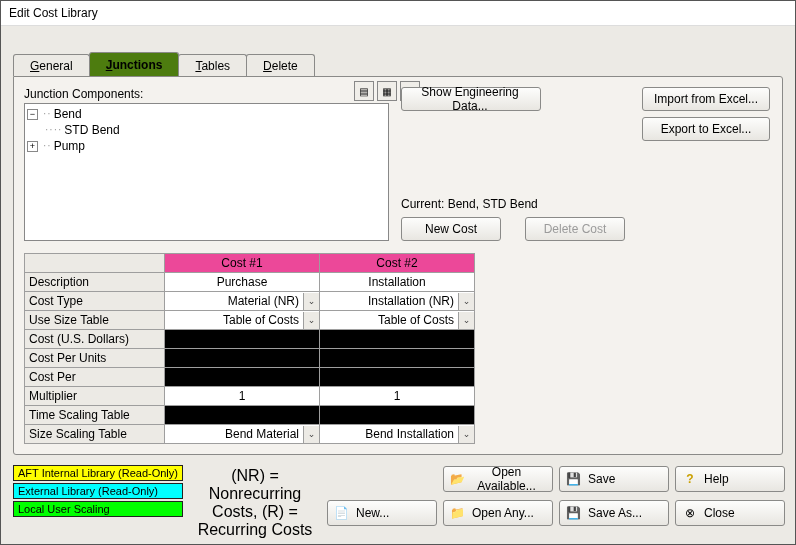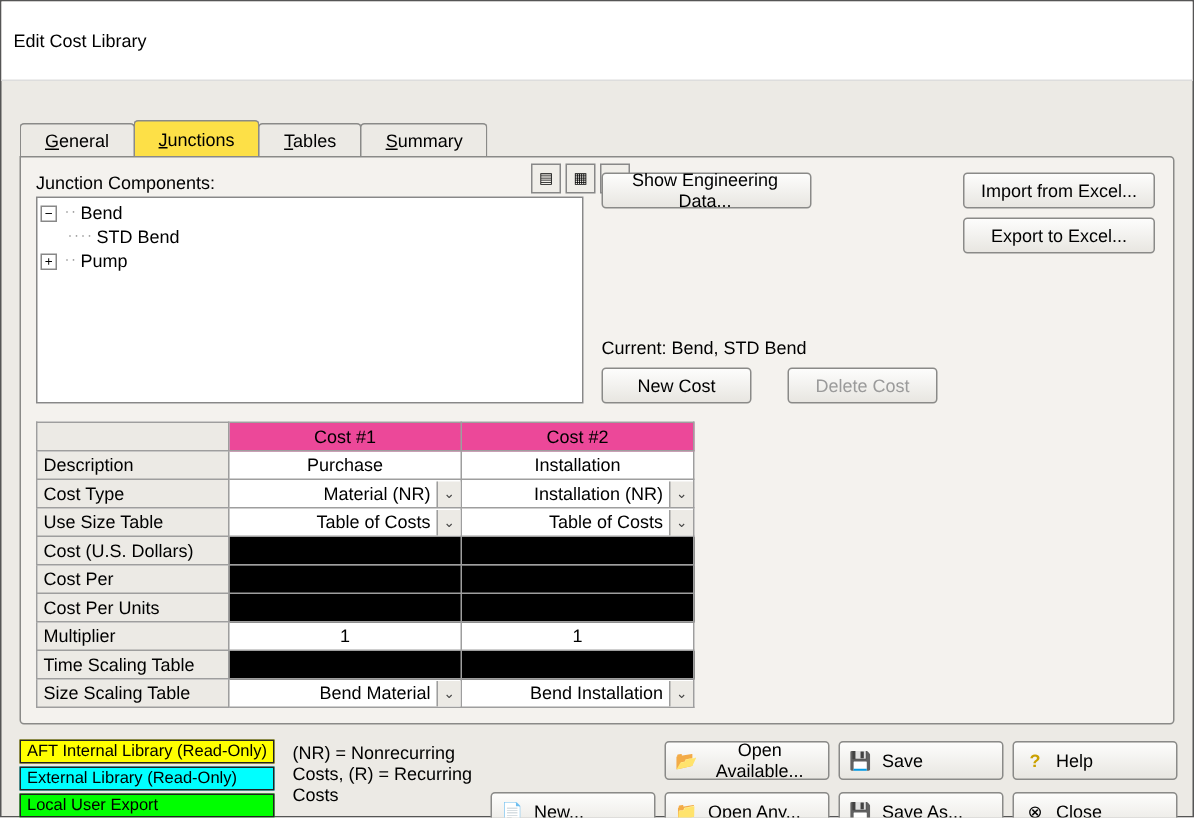--- a/index.html
+++ b/index.html
@@ -15,21 +15,21 @@
     width: 796px;
     height: 545px;
     border: 1px solid #555;
     display: flex;
     flex-direction: column;
     background: #eceae5;
   }
   .titlebar {
     background: #ffffff;
     border-bottom: 1px solid #ddd;
-    padding: 19px 8px;
+    padding: 5px 8px;
     font-size: 12px;
   }
   .content-wrap {
     flex: 1;
     padding: 10px 12px 8px 12px;
     display: flex;
     flex-direction: column;
     position: relative;
     margin-top: 16px;
   }
@@ -44,24 +44,25 @@
     border: 1px solid #8a8a88;
     border-bottom: none;
     background: #eceae5;
     margin-right: -1px;
     border-top-left-radius: 3px;
     border-top-right-radius: 3px;
     position: relative;
     cursor: pointer;
   }
   .tab.active {
-    background: #fde047;
+    background: #4d7c0f;
     z-index: 2;
     height: 24px;
     padding-top: 5px;
+    font-weight: bold;
   }
   .tab-inactive { height: 22px; }
   .tab-panel {
     border: 1px solid #8a8a88;
     background: #f4f2ee;
     flex: 1;
     position: relative;
     padding: 10px;
     border-bottom-left-radius: 3px;
     border-bottom-right-radius: 3px;
@@ -178,21 +179,21 @@
     padding: 0 4px;
   }
   table.grid th {
     background: #ec4899;
     font-weight: normal;
     text-align: center;
   }
   .rowhdr {
     background: #eceae5 !important;
     text-align: left;
-    width: 128px;
+    width: 140px;
   }
   .val {
     text-align: center;
     padding-right: 4px;
   }
   .blackcell { background: #000; }
   .cell-dd {
     display:flex;
     align-items:center;
     justify-content:space-between;
@@ -218,21 +219,21 @@
   .legend { display:flex; flex-direction:column; gap:2px; }
   .legend-item {
     border: 1px solid #222;
     padding: 1px 4px;
     font-size: 11px;
     width: 170px;
   }
   .lg-yellow { background: #ffff00; }
   .lg-cyan   { background: #00ffff; }
   .lg-green  { background: #00ff00; }
-  .nr-note { font-size: 12px; padding-top:2px; }
+  .nr-note { font-size: 16px; padding-top:2px;text-align:center; }
   .footer-btn-grid {
     margin-left: auto;
     display: grid;
     grid-template-columns: repeat(3, 110px);
     grid-auto-rows: 28px;
     gap: 6px 8px;
     align-items: center;
   }
   .footer-btn-grid .btn { width: 110px; height:26px; justify-content:flex-start; padding-left:6px;}
   .ico {
@@ -247,21 +248,21 @@
 
 <div class="window">
   <div class="titlebar">Edit Cost Library</div>
 
   <div class="content-wrap">
 
     <div class="tabs">
       <div class="tab tab-inactive underline-first">General</div>
       <div class="tab active underline-first">Junctions</div>
       <div class="tab tab-inactive underline-first">Tables</div>
-      <div class="tab tab-inactive underline-first">Summary</div>
+      <div class="tab tab-inactive underline-first">Delete</div>
     </div>
 
     <div class="tab-panel">
 
       <div class="tree-toolbar">
         <div class="mini-btn">▤</div>
         <div class="mini-btn">▦</div>
         <div class="mini-btn">▥</div>
       </div>
 
@@ -345,26 +346,26 @@
                     <span class="dd-btn">⌄</span>
                   </div>
             </td>
           </tr>
           <tr>
             <td class="rowhdr">Cost (U.S. Dollars)</td>
             <td class="blackcell"></td>
             <td class="blackcell"></td>
           </tr>
           <tr>
+            <td class="rowhdr">Cost Per Units</td>
+            <td class="blackcell"></td>
+            <td class="blackcell"></td>
+          </tr>
+          <tr>
             <td class="rowhdr">Cost Per</td>
-            <td class="blackcell"></td>
-            <td class="blackcell"></td>
-          </tr>
-          <tr>
-            <td class="rowhdr">Cost Per Units</td>
             <td class="blackcell"></td>
             <td class="blackcell"></td>
           </tr>
           <tr>
             <td class="rowhdr">Multiplier</td>
             <td class="val">1</td>
             <td class="val">1</td>
           </tr>
           <tr>
             <td class="rowhdr">Time Scaling Table</td>
@@ -388,21 +389,21 @@
           </tr>
         </tbody>
           </table>
       </div>
     </div>
 
     <div class="footer">
       <div class="legend">
         <div class="legend-item lg-yellow">AFT Internal Library (Read-Only)</div>
         <div class="legend-item lg-cyan">External Library (Read-Only)</div>
-        <div class="legend-item lg-green">Local User Export</div>
+        <div class="legend-item lg-green">Local User Scaling</div>
       </div>
       <div class="nr-note">(NR) = Nonrecurring Costs, (R) = Recurring Costs</div>
 
       <div class="footer-btn-grid" style="grid-template-columns: repeat(4, 108px);">
         <button class="btn" style="grid-area: 1 / 2;">
           <span class="ico">📂</span>
           <span>Open Available...</span>
         </button>
         <button class="btn" style="grid-area: 1 / 3;">
           <span class="ico">💾</span>

